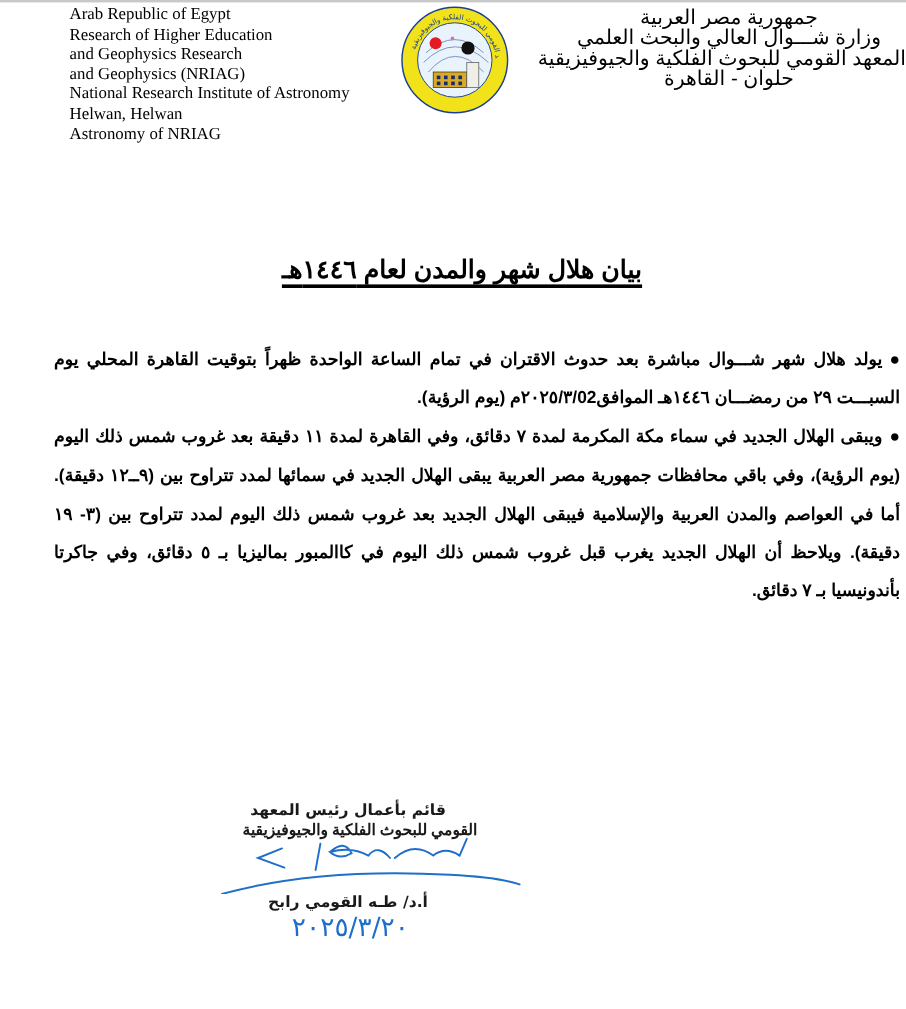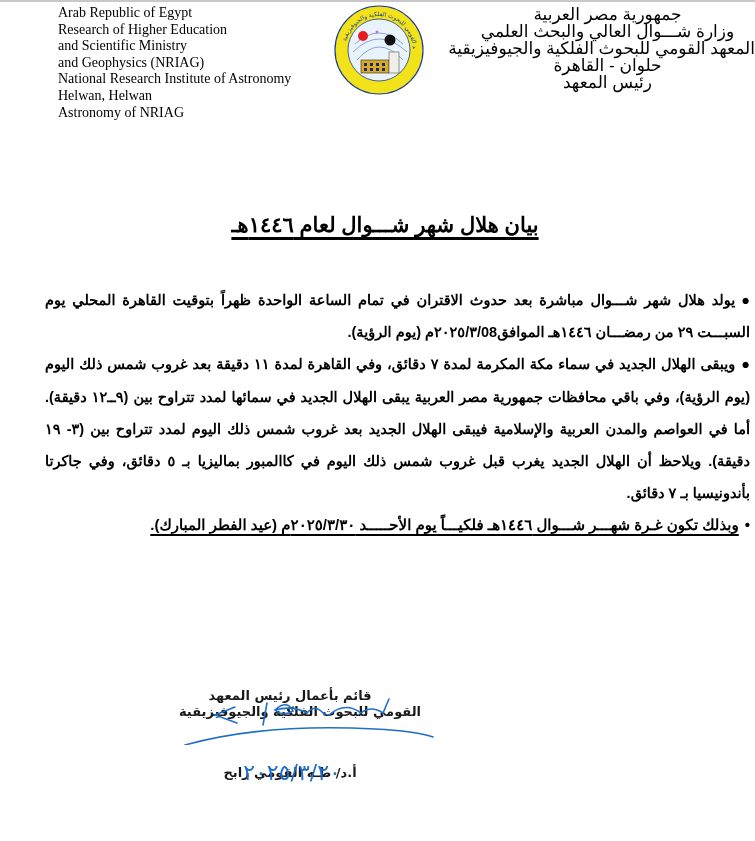--- a/index.html
+++ b/index.html
@@ -19,38 +19,38 @@
   .title { position: absolute; left: 200px; top: 213px; width: 370px; text-align: center; direction: rtl;
     font-family: "Liberation Sans", sans-serif; font-weight: bold; font-size: 21px; white-space: nowrap; }
   .title span { text-decoration: underline; text-decoration-thickness: 3px; text-underline-offset: 5px; }
 
   .body { position: absolute; left: 45px; top: 284px; width: 705px; direction: rtl; text-align: justify;
     font-family: "Liberation Sans", sans-serif; font-weight: bold; font-size: 14.5px; line-height: 32.2px; }
   .para { margin: 0; padding-right: 0; }
   .bullet { display: inline-block; margin-left: 6px; }
   .para.u { text-decoration: underline; text-decoration-thickness: 2px; text-underline-offset: 4px; font-size: 15px; }
 
-  .sig { position: absolute; left: 160px; top: 688px; width: 260px; direction: rtl; text-align: center;
+  .sig { position: absolute; left: 160px; top: 668px; width: 260px; direction: rtl; text-align: center;
     font-family: "DejaVu Sans", sans-serif; font-size: 13px; line-height: 16px; color: #1a1a1a; }
   .sig .l1 { font-weight: bold; }
-  .sig .l2 { font-weight: bold; white-space: nowrap; margin-right: -20px; }
+  .sig .l2 { font-weight: bold; white-space: nowrap; margin-right: -20px; font-family: Liberation Serif, serif; }
   .sig .name { position: absolute; left: 0; top: 77px; width: 260px; font-weight: bold; }
   .signature { position: absolute; left: 175px; top: 685px; width: 260px; height: 60px; }
   .handdate { position: absolute; left: 192px; top: 758px; width: 200px; height: 30px; }
   .handdate text { font-family: "DejaVu Sans", sans-serif; }
 </style>
 </head>
 <body>
 
 <div class="topline"></div>
 
 <div class="hdr-en">
   <div>Arab Republic of Egypt</div>
   <div>Research of Higher Education</div>
-  <div>and Scientific Ministry</div>
+  <div>and Geophysics Research</div>
   <div>and Geophysics (NRIAG)</div>
   <div>National Research Institute of Astronomy</div>
   <div>Helwan, Helwan</div>
   <div>Astronomy of NRIAG</div>
 </div>
 
 <svg class="logo" viewBox="0 0 92 92">
   <circle cx="46" cy="46" r="44" fill="#f2e21a" stroke="#1b3f93" stroke-width="1.2"></circle>
   <circle cx="46" cy="46" r="31" fill="#e9f3fb" stroke="#1b3f93" stroke-width="0.8"></circle>
   <path d="M22 40 Q46 18 70 40" fill="none" stroke="#6a7fbf" stroke-width="0.7"></path>
@@ -74,36 +74,32 @@
   </g>
   <path id="arc" d="M12 46 A34 34 0 0 1 80 46" fill="none"></path>
   <text font-size="6" fill="#1b3f93" font-family="DejaVu Sans, sans-serif"><textPath href="#arc" startOffset="8%">المعهد القومي للبحوث الفلكية والجيوفيزيقية</textPath></text>
 </svg>
 
 <div class="hdr-ar">
   <div>جمهورية مصر العربية</div>
   <div>وزارة شـــوال العالي والبحث العلمي</div>
   <div>المعهد القومي للبحوث الفلكية والجيوفيزيقية</div>
   <div>حلوان - القاهرة</div>
-  <div>رئيس المعهد</div>
 </div>
 
 <div class="title">
-  <span>بيان هلال شهر شـــوال لعام ١٤٤٦هـ</span>
+  <span>بيان هلال شهر والمدن لعام ١٤٤٦هـ</span>
 </div>
 
 <div class="body">
   <p class="para">
-    <span class="bullet">●</span><span>يولد هلال شهر شـــوال مباشرة بعد حدوث الاقتران في تمام الساعة الواحدة ظهراً بتوقيت القاهرة المحلي يوم السبـــت ٢٩ من رمضـــان ١٤٤٦هـ الموافق٢٠٢٥/٣/08م (يوم الرؤية).</span>
+    <span class="bullet">●</span><span>يولد هلال شهر شـــوال مباشرة بعد حدوث الاقتران في تمام الساعة الواحدة ظهراً بتوقيت القاهرة المحلي يوم السبـــت ٢٩ من رمضـــان ١٤٤٦هـ الموافق٢٠٢٥/٣/02م (يوم الرؤية).</span>
   </p>
   <p class="para">
     <span class="bullet">●</span><span>ويبقى الهلال الجديد في سماء مكة المكرمة لمدة ٧ دقائق، وفي القاهرة لمدة ١١ دقيقة بعد غروب شمس ذلك اليوم (يوم الرؤية)، وفي باقي محافظات جمهورية مصر العربية يبقى الهلال الجديد في سمائها لمدد تتراوح بين (٩ــ١٢ دقيقة). أما في العواصم والمدن العربية والإسلامية فيبقى الهلال الجديد بعد غروب شمس ذلك اليوم لمدد تتراوح بين (٣- ١٩ دقيقة). ويلاحظ أن الهلال الجديد يغرب قبل غروب شمس ذلك اليوم في كاالمبور بماليزيا بـ ٥ دقائق، وفي جاكرتا بأندونيسيا بـ ٧ دقائق.</span>
-  </p>
-  <p class="para u">
-    <span class="bullet">•</span><span>وبذلك تكون غـرة شهـــر شـــوال ١٤٤٦هـ  فلكيـــاً يوم الأحـــــد  ٢٠٢٥/٣/٣٠م (عيد الفطر المبارك).</span>
   </p>
 </div>
 
 <div class="sig">
   <div class="l1">قائم بأعمال رئيس المعهد</div>
   <div class="l2">القومي للبحوث الفلكية والجيوفيزيقية</div>
   <div class="name">أ.د/ طـه القومي رابح</div>
 </div>
 
 <svg class="signature" viewBox="0 0 260 60">

